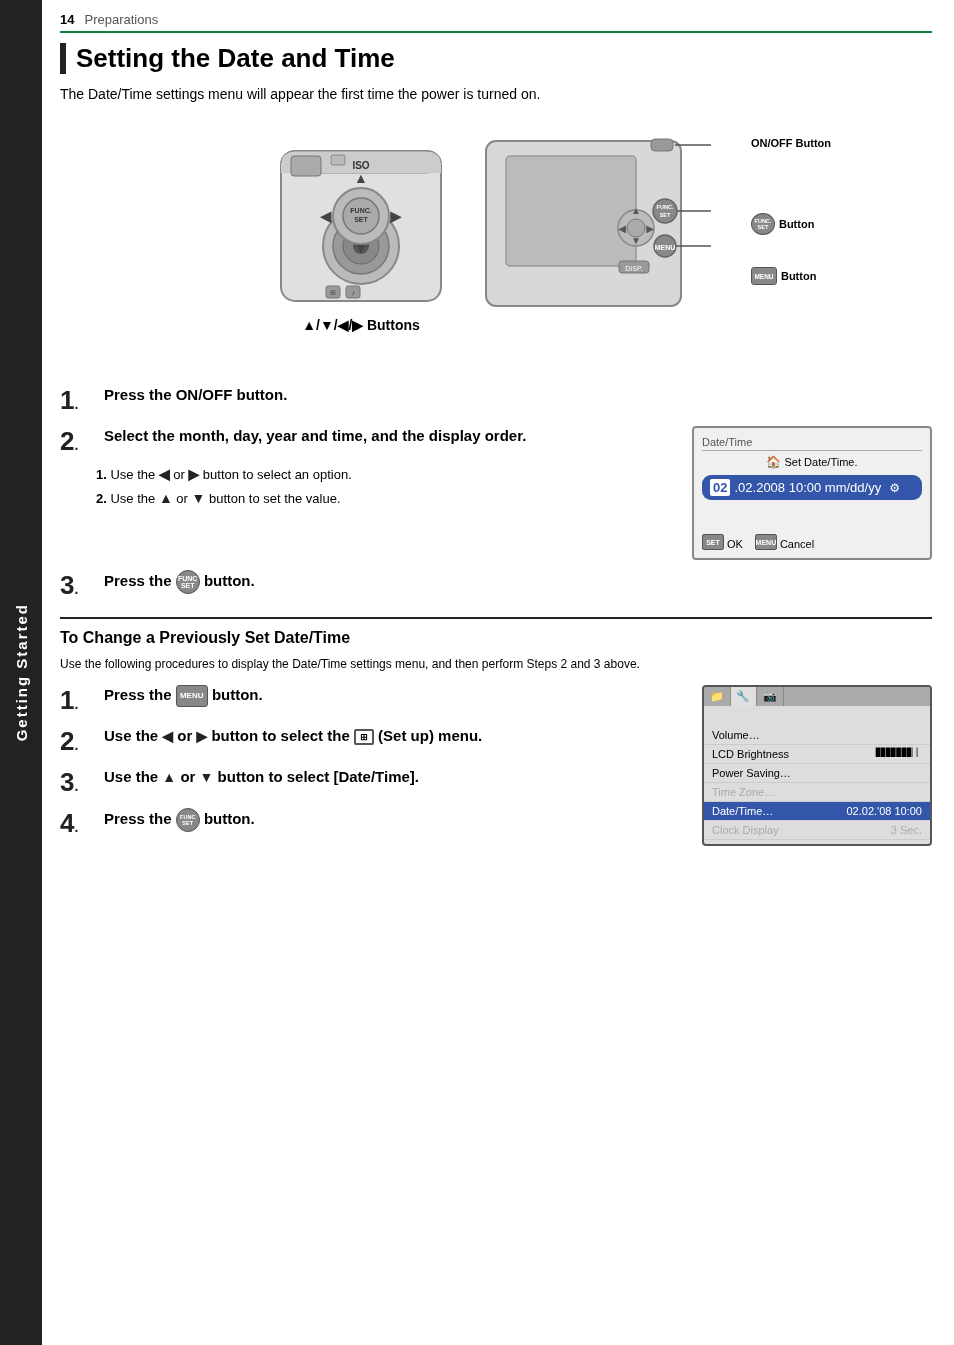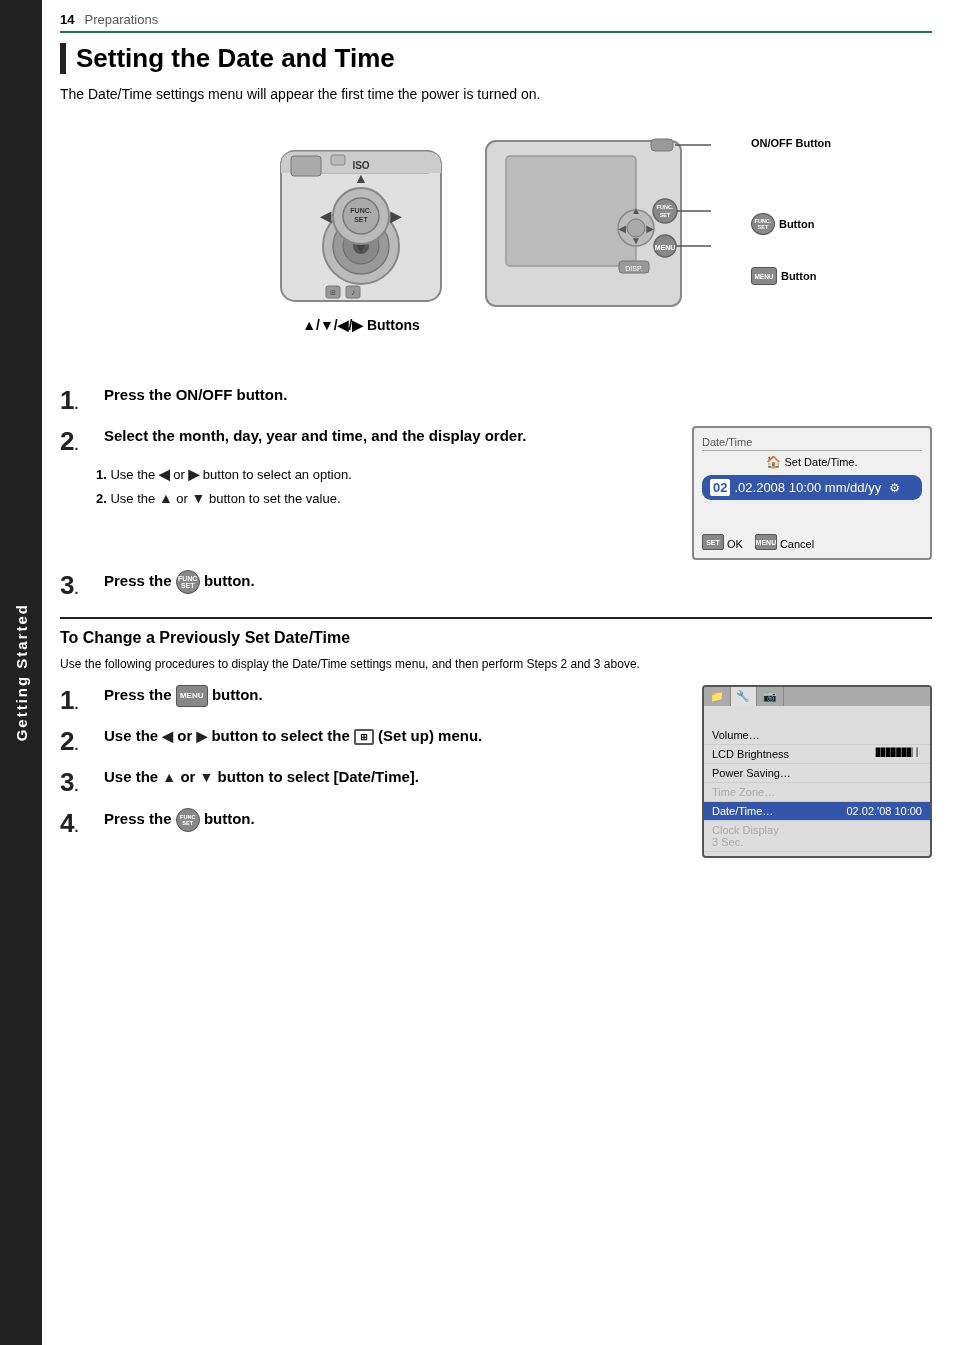--- a/index.html
+++ b/index.html
@@ -538,21 +538,21 @@
               <span></span>
             </div>
             <div class="menu-item-row" style="color:#aaa;">
               <span>Time Zone…</span>
               <span></span>
             </div>
             <div class="menu-item-row highlighted">
               <span>Date/Time…</span>
               <span>02.02.'08 10:00</span>
             </div>
-            <div class="menu-item-row" style="color:#aaa;flex-direction:column;">
+            <div class="menu-item-row" style="color:#aaa;">
               <span>Clock Display</span>
               <span>3 Sec.</span>
             </div>
           </div>
         </div>
       </div>
     </div>
 
   </div>
 </div>

